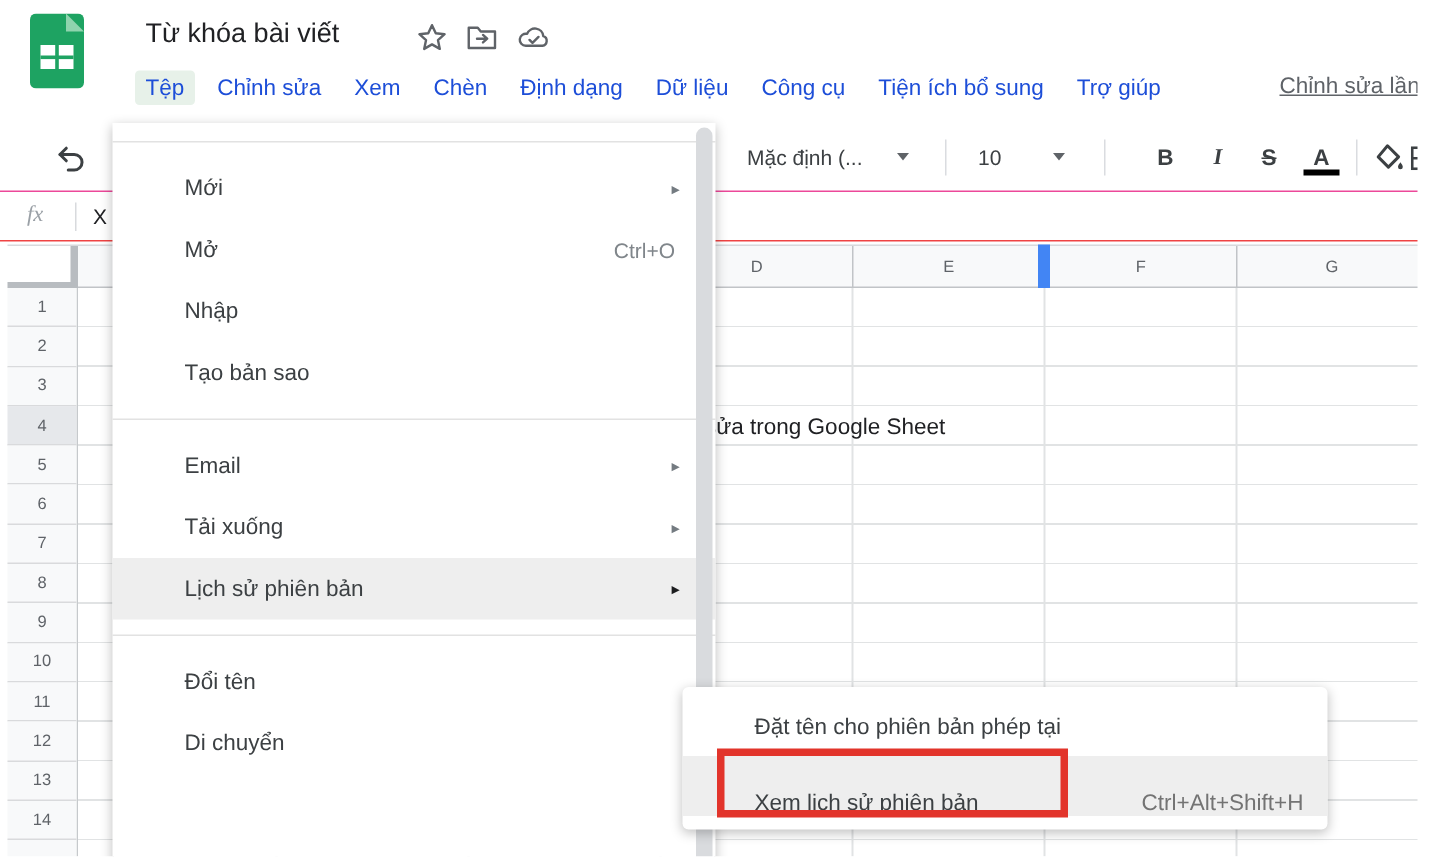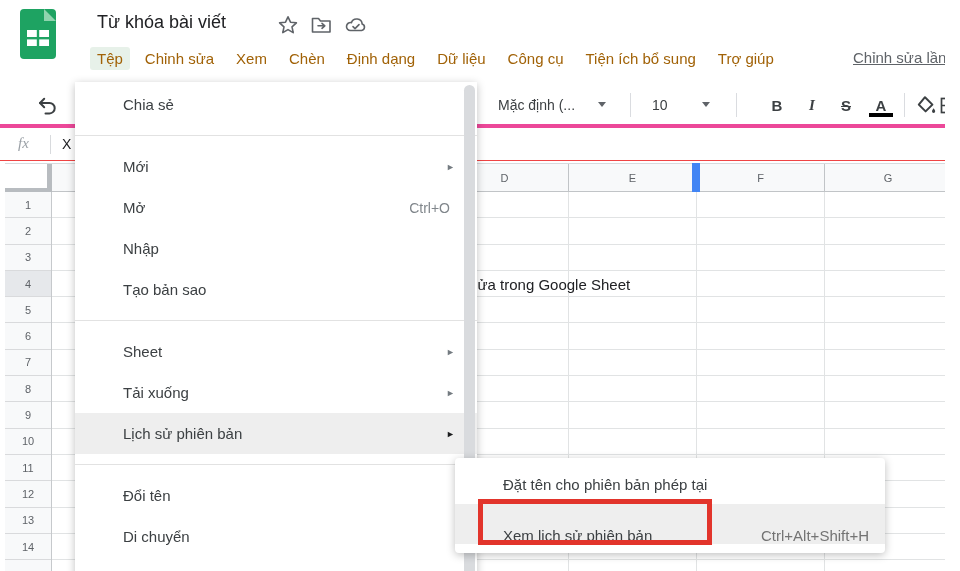--- a/index.html
+++ b/index.html
@@ -6,26 +6,26 @@
   html,body { background:#fff; }
   #app {
     position:relative; width:945px; height:571px; overflow:hidden;
     background:#fff; font-family:"Liberation Sans","DejaVu Sans",sans-serif;
     color:#202124;
   }
   
   .logo { position:absolute; left:20px; top:9px; }
   .doc-title { position:absolute; left:97px; top:12px; font-size:18px; font-weight:500; color:#202124; }
   .title-icons { position:absolute; left:278px; top:15px; display:flex; gap:13px; align-items:center; }
-  .menubar { position:absolute; left:90px; top:44px; height:28px; display:flex; gap:8px; align-items:center; font-size:15px; color:#a16207; }
+  .menubar { position:absolute; left:90px; top:44px; height:28px; display:flex; gap:8px; align-items:center; font-size:15px; color:#1d4ed8; }
   .menubar .mitem { padding:3px 7px; border-radius:3px; cursor:default; white-space:nowrap; }
   .menubar .mitem.active { background:#e7f1e9; }
   .last-edit { position:absolute; left:853px; top:44px; height:28px; line-height:28px; font-size:15px; color:#5f6368; text-decoration:underline; white-space:nowrap; }
   
-  .toolbar { position:absolute; left:0; top:82px; width:960px; height:46px; background:#fff; border-bottom:4px solid #ec4899; }
+  .toolbar { position:absolute; left:0; top:82px; width:960px; height:46px; background:#fff; border-bottom:1px solid #ec4899; }
   .tb-abs { position:absolute; top:0; height:46px; display:flex; align-items:center; }
   .vdiv { position:absolute; top:11px; width:1px; height:24px; background:#dadce0; }
   .tb-text { font-size:14px; color:#3c4043; white-space:nowrap; }
   .caret { width:0; height:0; border-left:4.5px solid transparent; border-right:4.5px solid transparent; border-top:5px solid #5f6368; position:absolute; top:20px; }
   .tb-letter { position:absolute; top:0; height:46px; width:26px; display:flex; align-items:center; justify-content:center; font-size:15px; font-weight:bold; color:#3c4043; }
   .a-bar { position:absolute; width:24px; height:4px; background:#000; top:31px; left:1px; }
   
   .formula-bar { position:absolute; left:0; top:128px; width:960px; height:33px; background:#fff; border-bottom:1px solid #ef4444; }
   .fx { position:absolute; left:18px; top:7px; font-family:"Liberation Serif","DejaVu Serif",serif; font-style:italic; font-size:15px; color:#9aa0a6; }
   .fx-div { position:absolute; left:50px; top:7px; width:1px; height:19px; background:#d8dadd; }
@@ -197,23 +197,20 @@
     <div class="row-h">9</div>
     <div class="row-h">10</div>
     <div class="row-h">11</div>
     <div class="row-h">12</div>
     <div class="row-h">13</div>
     <div class="row-h">14</div>
     <div class="row-h"></div>
   </div>
 
   <div class="menu-panel">
-    <div class="menu-item">
-      <span>Chia sẻ</span>
-    </div>
     <div class="mdivider">
         <div></div>
       </div>
     <div class="menu-item">
       <span>Mới</span>
       <span class="arrow">►</span>
     </div>
     <div class="menu-item">
       <span>Mở</span>
       <span class="sc">Ctrl+O</span>
@@ -221,21 +218,21 @@
     <div class="menu-item">
       <span>Nhập</span>
     </div>
     <div class="menu-item">
       <span>Tạo bản sao</span>
     </div>
     <div class="mdivider">
         <div></div>
       </div>
     <div class="menu-item">
-      <span>Sheet</span>
+      <span>Email</span>
       <span class="arrow">►</span>
     </div>
     <div class="menu-item">
       <span>Tải xuống</span>
       <span class="arrow">►</span>
     </div>
     <div class="menu-item hl">
       <span>Lịch sử phiên bản</span>
       <span class="arrow dark">►</span>
     </div>

